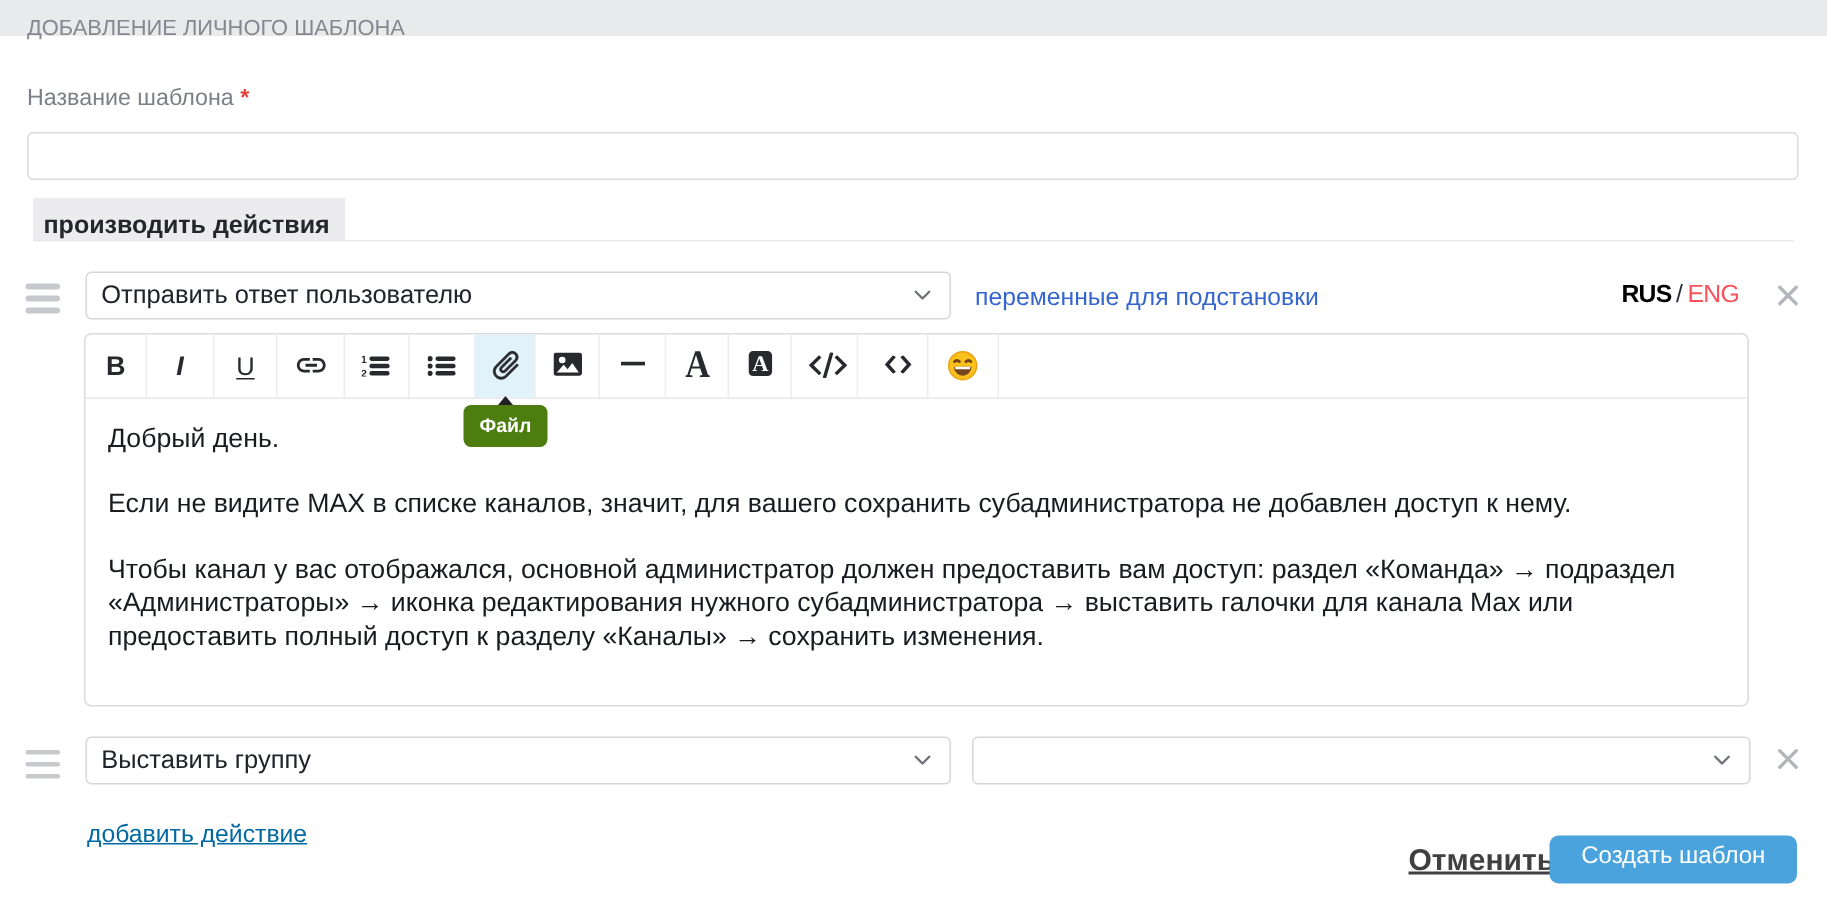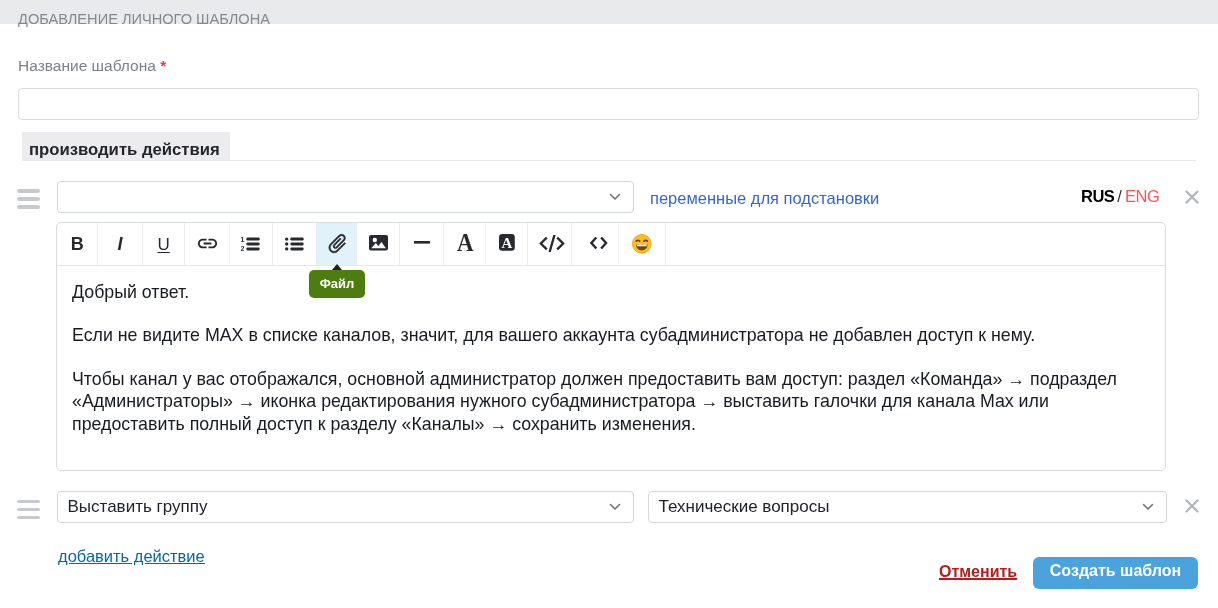--- a/index.html
+++ b/index.html
@@ -34,23 +34,23 @@
   .tcell .lab { position:absolute; width:100%; text-align:center; font-size:18px; color:#27292d; top:8px; }
   #content { left:0; top:43.5px; width:1108px; padding:14px 15px; font-size:17.8px; color:#181b20; }
   #content p { margin:0 0 21px; line-height:22.6px; white-space:nowrap; }
 
   #tooltip { left:252px; top:47px; width:56px; height:28px; background:#4d7c0f; border-radius:5px; }
   #tooltip span { position:absolute; width:100%; text-align:center; top:6px; font-size:13px; font-weight:700; color:#fff; }
   #tooltip .arrow { position:absolute; left:23px; top:-6px; width:0; height:0;
      border-left:5px solid transparent; border-right:5px solid transparent; border-bottom:6px solid #1f2023; }
 
   #addact { left:58px; top:546.8px; font-size:16.5px; color:#0369a1; text-decoration:underline; }
-  #cancel { left:939px; top:563px; font-size:16px; font-weight:700; color:#b91c1c; text-decoration:underline; text-decoration-thickness:2px; }
+  #cancel { left:939px; top:563px; font-size:20px; font-weight:700; color:#404040; text-decoration:underline; text-decoration-thickness:2px; }
   #create { left:1033px; top:557px; width:165px; height:31.5px; background:#4aa3dc; border-radius:6px; }
-  #create span { position:absolute; width:100%; text-align:center; top:4.8px; font-size:16px; font-weight:700; color:#fff; }
+  #create span { position:absolute; width:100%; text-align:center; top:4.8px; font-size:16px; font-weight:400; color:#fff; }
 
   #vars { left:650px; top:189.4px; font-size:16.5px; color:#3566cd; }
   #lang { right:58.5px; top:187px; font-size:16.5px; color:#2b2f36; white-space:nowrap; }
   #lang b { color:#000000; font-weight:700; letter-spacing:-0.5px; }
   #lang em { font-style:normal; color:#fb515a; letter-spacing:-0.4px; }
   #lang i { font-style:normal; margin:0 3px; }
 </style>
 </head>
 <body>
 <div class="abs" id="hdr">
@@ -62,20 +62,21 @@
     <span>производить действия</span>
   </div>
 <div class="abs" id="tabline"></div>
 
 <div class="abs burger" style="left:17px; top:189px;">
     <i></i>
     <i></i>
     <i></i>
   </div>
 <div class="abs sel" style="left:57px; top:181px; width:577px;">
+    <span>Отправить ответ пользователю</span>
   <svg width="12" height="8" viewBox="0 0 12 8">
       <path d="M1.5 1.5 L6 6 L10.5 1.5" fill="none" stroke="#6f737a" stroke-width="1.6" stroke-linecap="round" stroke-linejoin="round"></path>
     </svg>
 </div>
 <div class="abs" id="vars">переменные для подстановки</div>
 <div class="abs" id="lang"><b>RUS</b><i>/</i><em>ENG</em></div>
 <svg class="abs xbtn" style="left:1184px; top:189px;" viewBox="0 0 16 16">
     <path d="M2.5 2.5 L13.5 13.5 M13.5 2.5 L2.5 13.5" stroke="#b2b5ba" stroke-width="2.2" stroke-linecap="round"></path>
   </svg>
 
@@ -188,43 +189,42 @@
             <circle cx="10.5" cy="10.5" r="10" fill="none" stroke="#e8a117" stroke-width="1"></circle>
             <path d="M4.6 7.6 a2.4 2.4 0 0 1 3.6 0" fill="none" stroke="#75421c" stroke-width="2" stroke-linecap="round"></path>
             <path d="M12.8 7.6 a2.4 2.4 0 0 1 3.6 0" fill="none" stroke="#75421c" stroke-width="2" stroke-linecap="round"></path>
             <path d="M4.2 11.3 h12.6 a6.3 6.3 0 0 1 -12.6 0 z" fill="#76451d"></path>
             <path d="M5 11.3 h11 l-0.4 1.7 h-10.2 z" fill="#fff"></path>
           </svg>
         </div>
       </div>
     </div>
   <div class="abs" id="content">
-    <p>Добрый ответ.</p>
-    <p>Если не видите MAX в списке каналов, значит, для вашего аккаунта субадминистратора не добавлен доступ к нему.</p>
+    <p>Добрый день.</p>
+    <p>Если не видите MAX в списке каналов, значит, для вашего сохранить субадминистратора не добавлен доступ к нему.</p>
     <p>Чтобы канал у вас отображался, основной администратор должен предоставить вам доступ: раздел «Команда» → подраздел<br>«Администраторы» → иконка редактирования нужного субадминистратора → выставить галочки для канала Max или<br>предоставить полный доступ к разделу «Каналы» → сохранить изменения.</p>
   </div>
   <div class="abs" id="tooltip">
       <span>Файл</span>
       <i class="arrow"></i>
     </div>
 </div>
 
 <div class="abs burger" style="left:17px; top:499.5px;">
     <i></i>
     <i></i>
     <i></i>
   </div>
 <div class="abs sel" style="left:57px; top:491px; width:577px;">
     <span>Выставить группу</span>
   <svg width="12" height="8" viewBox="0 0 12 8">
       <path d="M1.5 1.5 L6 6 L10.5 1.5" fill="none" stroke="#6f737a" stroke-width="1.6" stroke-linecap="round" stroke-linejoin="round"></path>
     </svg>
 </div>
 <div class="abs sel" style="left:648px; top:491px; width:519px;">
-    <span>Технические вопросы</span>
   <svg width="12" height="8" viewBox="0 0 12 8">
       <path d="M1.5 1.5 L6 6 L10.5 1.5" fill="none" stroke="#6f737a" stroke-width="1.6" stroke-linecap="round" stroke-linejoin="round"></path>
     </svg>
 </div>
 <svg class="abs xbtn" style="left:1184px; top:498px;" viewBox="0 0 16 16">
     <path d="M2.5 2.5 L13.5 13.5 M13.5 2.5 L2.5 13.5" stroke="#b2b5ba" stroke-width="2.2" stroke-linecap="round"></path>
   </svg>
 
 <div class="abs" id="addact">добавить действие</div>
 <div class="abs" id="cancel">Отменить</div>

